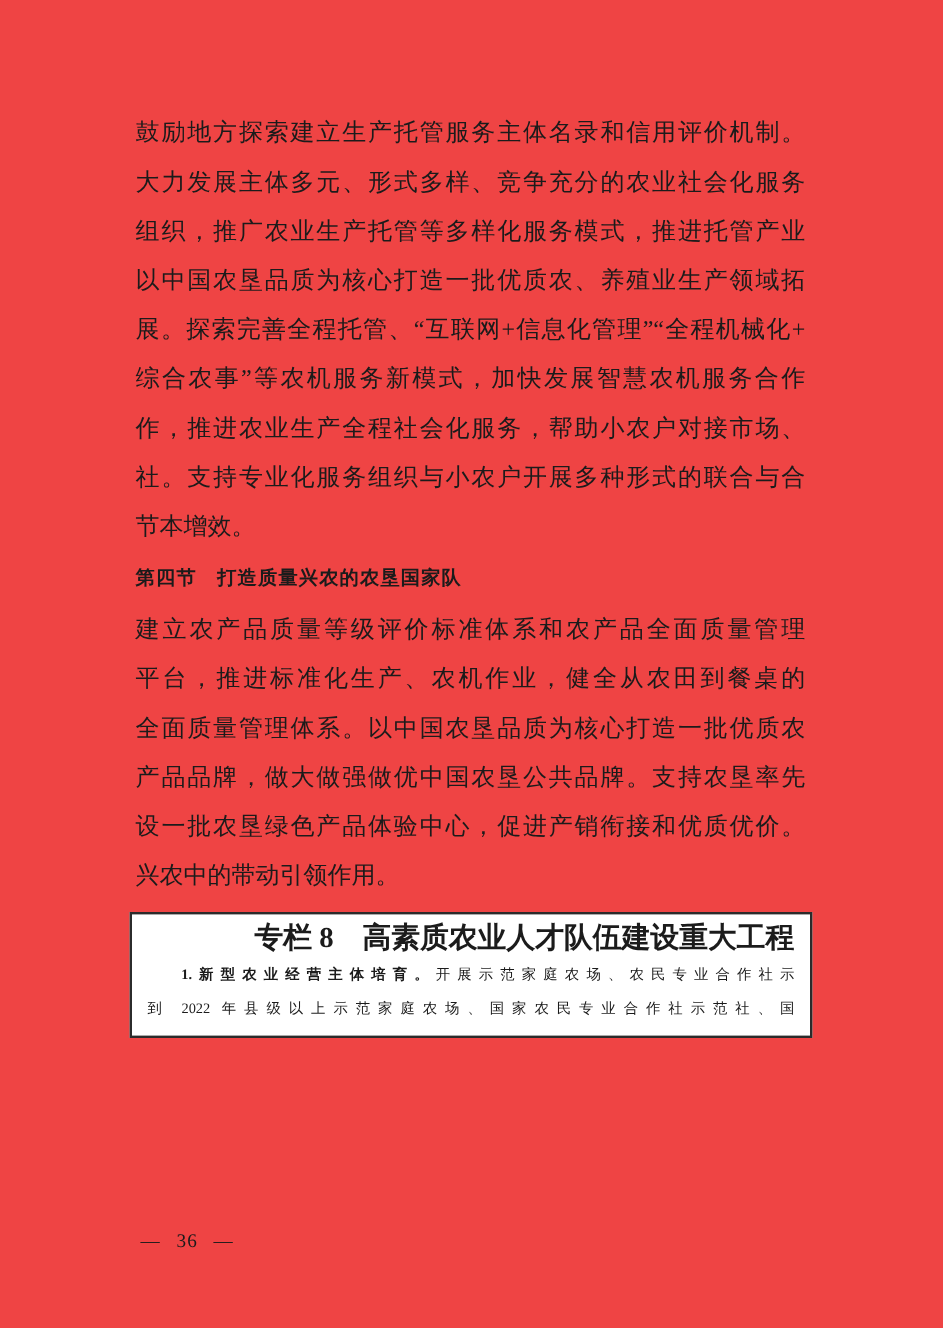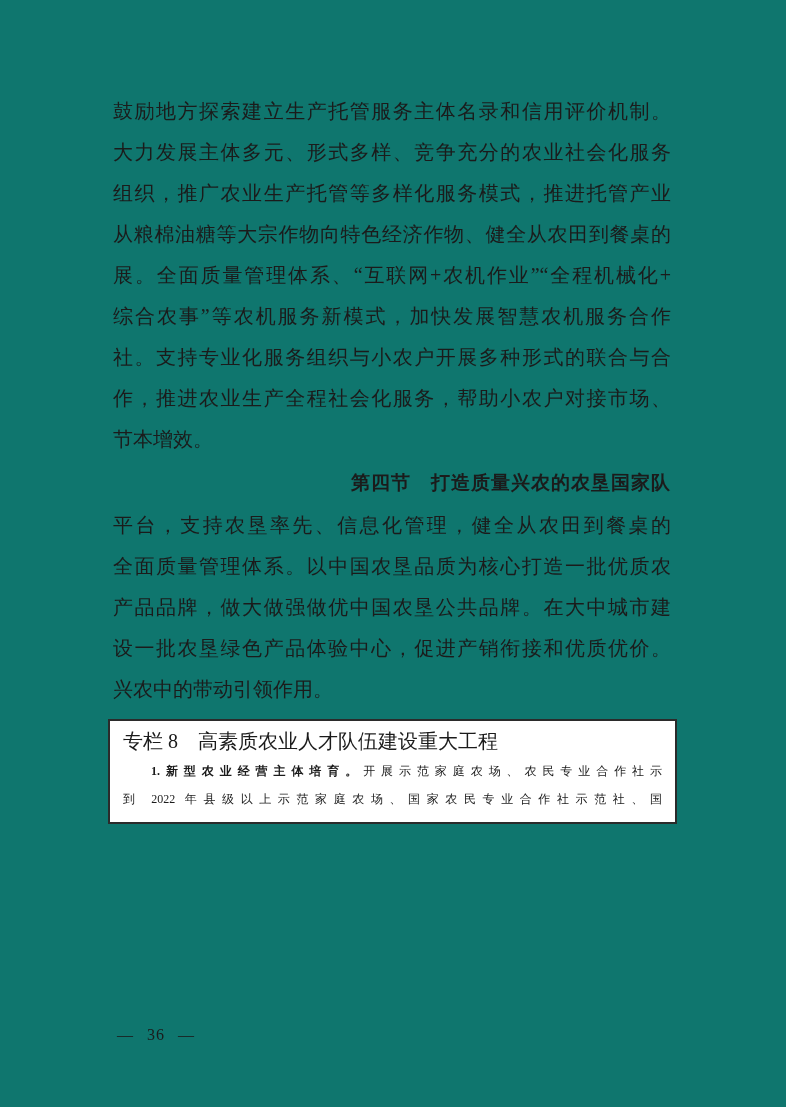--- a/index.html
+++ b/index.html
@@ -1,21 +1,21 @@
 <!DOCTYPE html>
 <html><head>
 <meta charset="utf-8">
 <style>
   * { margin:0; padding:0; box-sizing:border-box; }
   html,body { background:#e8e8e8; }
   .page {
     position:relative;
     width:786px; height:1107px;
     margin:0 auto;
-    background:#0f766e;
+    background:#ef4444;
     color:#1b1b1b;
     font-family:"Liberation Serif","DejaVu Serif",serif;
     overflow:hidden;
   }
   .content {
     position:absolute;
     left:113px; top:91px;
     width:558px;
   }
   .bodyline {
@@ -26,38 +26,38 @@
     text-align-last:justify;
   }
   .bodyline.end {
     text-align:right;
     text-align-last:left;
   }
   .indent2 { text-indent:43px; }
   .heading {
     height:45px;
     line-height:45px;
-    font-size:19px;
+    font-size:16px;
     font-weight:bold;
-    text-align:right;
+    text-align:left;
     letter-spacing:1px;
   }
   .callout {
     margin-top:9px;
     margin-left:-5px;
     margin-right:-6px;
     border:2px solid #2b2b2b;
     padding:5px 13px 9px 13px;
     background:#ffffff;
   }
   .callout-title {
-    font-size:20px;
+    font-size:24px;
     line-height:31px;
-    font-weight:normal;
-    text-align:left;
+    font-weight:bold;
+    text-align:right;
   }
   .boxline {
     font-size:12px;
     line-height:28px;
     height:28px;
     text-align:justify;
     text-align-last:justify;
   }
   .boxline.first { text-indent:28px; }
   .boxlead { font-weight:bold; }
@@ -72,34 +72,35 @@
 </head>
 <body>
 
 <div class="page">
   <div class="content">
 
     <div>
       <div class="bodyline">鼓励地方探索建立生产托管服务主体名录和信用评价机制。</div>
       <div class="bodyline">大力发展主体多元、形式多样、竞争充分的农业社会化服务</div>
       <div class="bodyline">组织，推广农业生产托管等多样化服务模式，推进托管产业</div>
-      <div class="bodyline">从粮棉油糖等大宗作物向特色经济作物、健全从农田到餐桌的</div>
-      <div class="bodyline">展。全面质量管理体系、“互联网+农机作业”“全程机械化+</div>
+      <div class="bodyline">以中国农垦品质为核心打造一批优质农、养殖业生产领域拓</div>
+      <div class="bodyline">展。探索完善全程托管、“互联网+信息化管理”“全程机械化+</div>
       <div class="bodyline">综合农事”等农机服务新模式，加快发展智慧农机服务合作</div>
+      <div class="bodyline">作，推进农业生产全程社会化服务，帮助小农户对接市场、</div>
       <div class="bodyline">社。支持专业化服务组织与小农户开展多种形式的联合与合</div>
-      <div class="bodyline">作，推进农业生产全程社会化服务，帮助小农户对接市场、</div>
       <div class="bodyline end">节本增效。</div>
     </div>
 
     <div class="heading">第四节　打造质量兴农的农垦国家队</div>
 
     <div>
-      <div class="bodyline">平台，支持农垦率先、信息化管理，健全从农田到餐桌的</div>
+      <div class="bodyline">建立农产品质量等级评价标准体系和农产品全面质量管理</div>
+      <div class="bodyline">平台，推进标准化生产、农机作业，健全从农田到餐桌的</div>
       <div class="bodyline">全面质量管理体系。以中国农垦品质为核心打造一批优质农</div>
-      <div class="bodyline">产品品牌，做大做强做优中国农垦公共品牌。在大中城市建</div>
+      <div class="bodyline">产品品牌，做大做强做优中国农垦公共品牌。支持农垦率先</div>
       <div class="bodyline">设一批农垦绿色产品体验中心，促进产销衔接和优质优价。</div>
       <div class="bodyline end">兴农中的带动引领作用。</div>
     </div>
 
     <div class="callout">
       <div class="callout-title">专栏 8　高素质农业人才队伍建设重大工程</div>
       <div class="boxline first"><span class="boxlead">1.新型农业经营主体培育。</span><span>开展示范家庭农场、农民专业合作社示</span></div>
       <div class="boxline">到 2022 年县级以上示范家庭农场、国家农民专业合作社示范社、国</div>
     </div>
 

